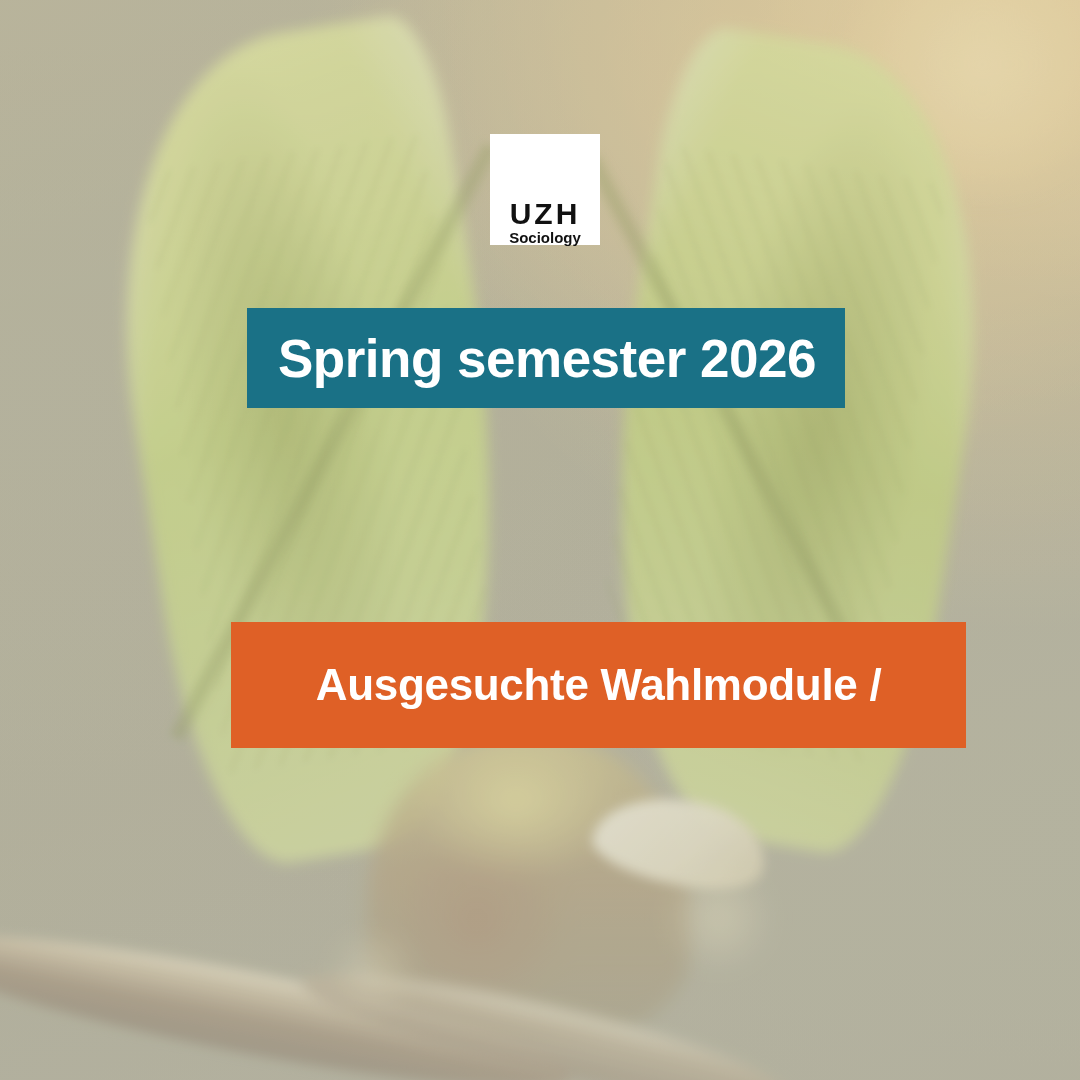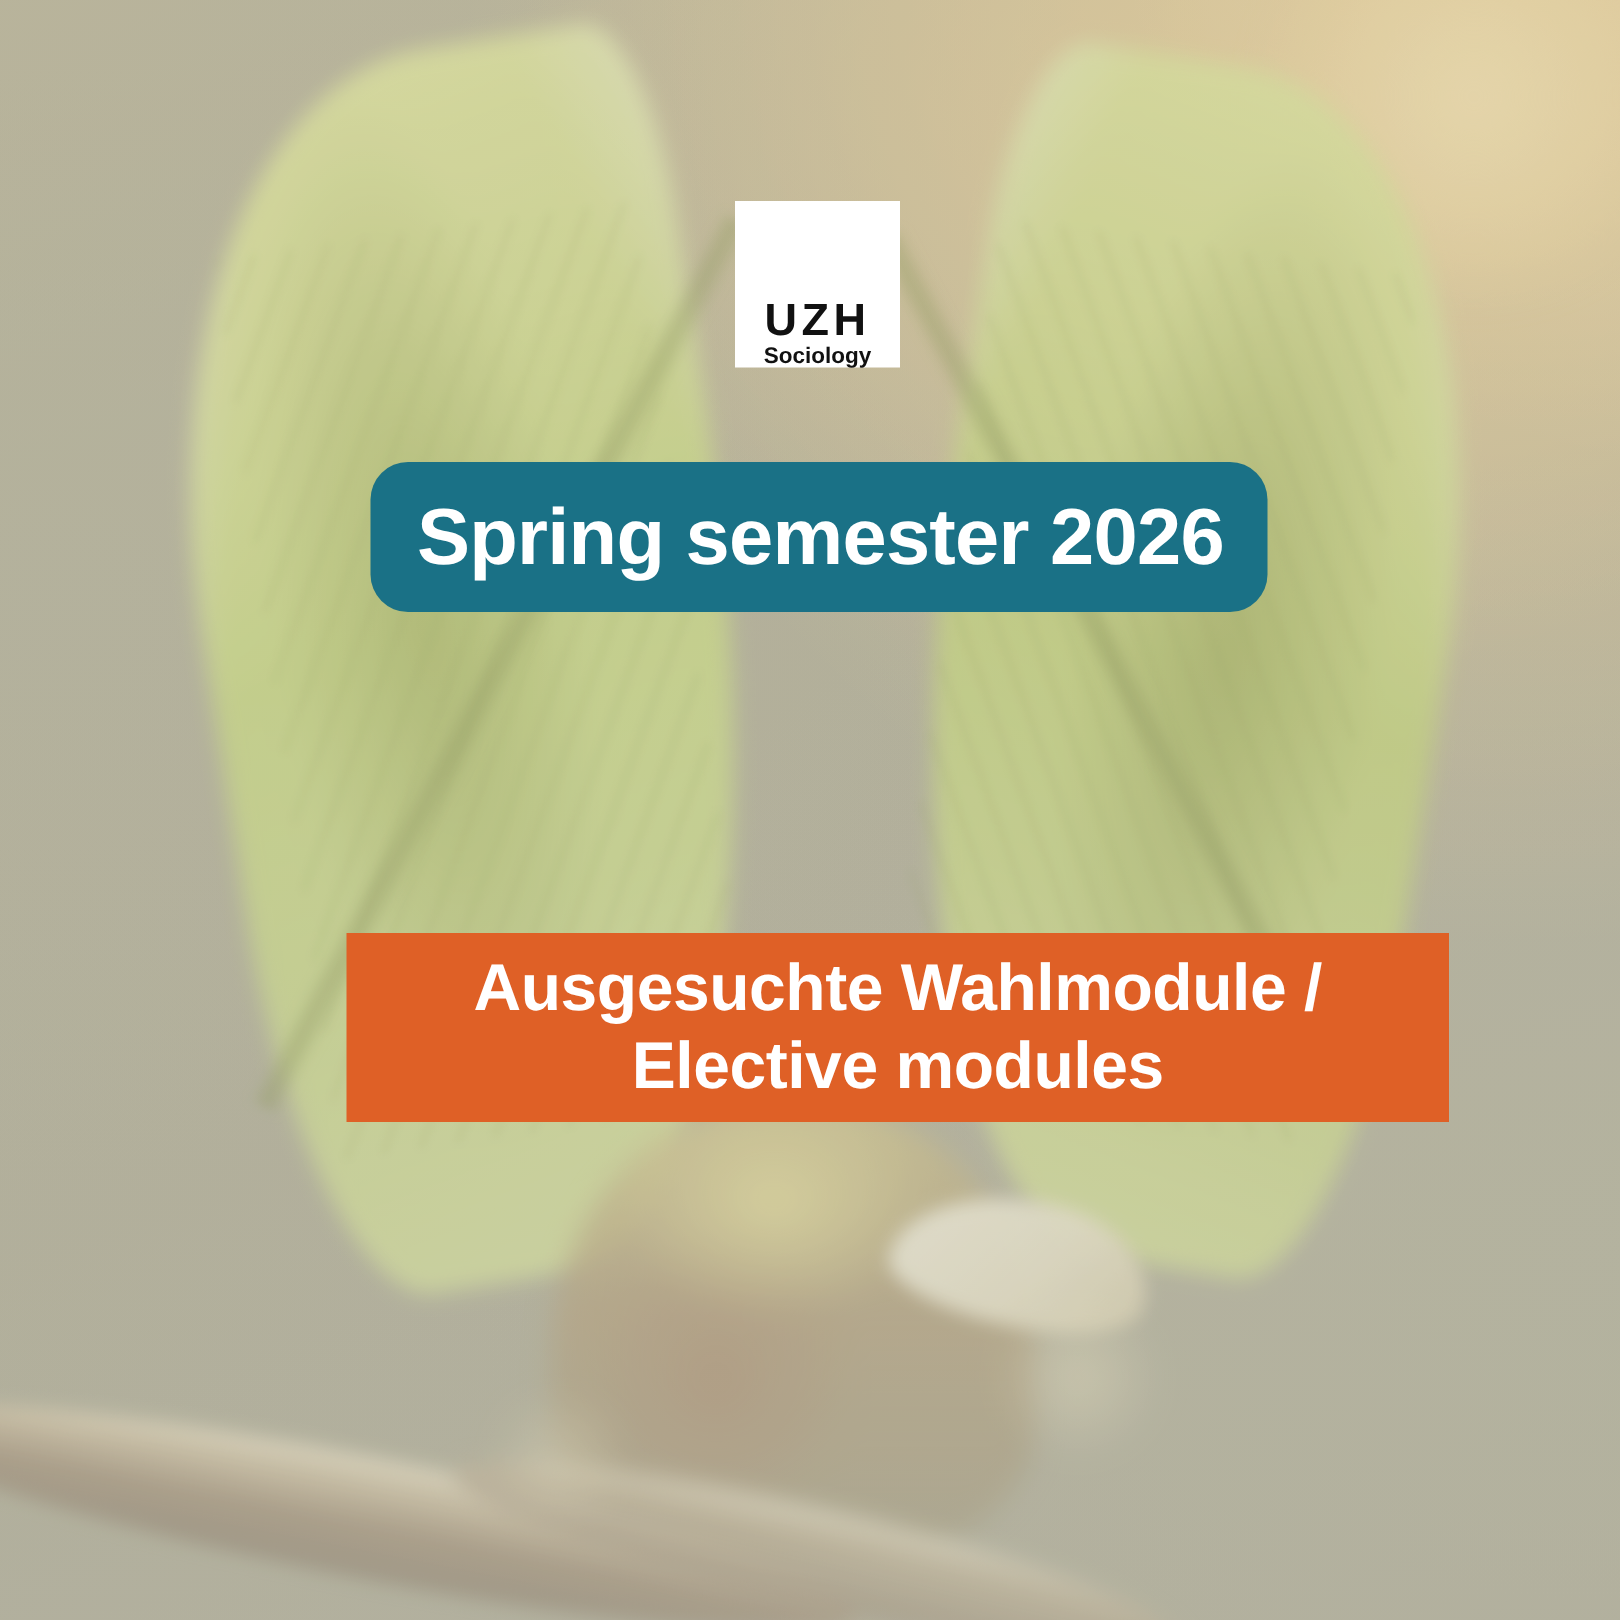--- a/index.html
+++ b/index.html
@@ -248,21 +248,20 @@
     position: absolute;
     left: 247px;
     top: 308px;
     width: 598px;
     height: 100px;
     background: #1a7186;
     display: flex;
     align-items: center;
     box-sizing: border-box;
     padding-left: 31px;
-    border-radius: 25px;
   }
   .banner-primary-text {
     color: #ffffff;
     font-size: 53px;
     font-weight: bold;
     line-height: 1;
     letter-spacing: -0.5px;
     white-space: nowrap;
   }
 
@@ -317,16 +316,15 @@
     <div class="logo-main">UZH</div>
     <div class="logo-sub">Sociology</div>
   </div>
 
   <div class="banner-primary">
     <div class="banner-primary-text">Spring semester 2026</div>
   </div>
 
   <div class="banner-secondary">
     <div class="banner-secondary-line">Ausgesuchte Wahlmodule /</div>
-    <div class="banner-secondary-line">Elective modules</div>
   </div>
 
 </div>
 
 </body></html>

